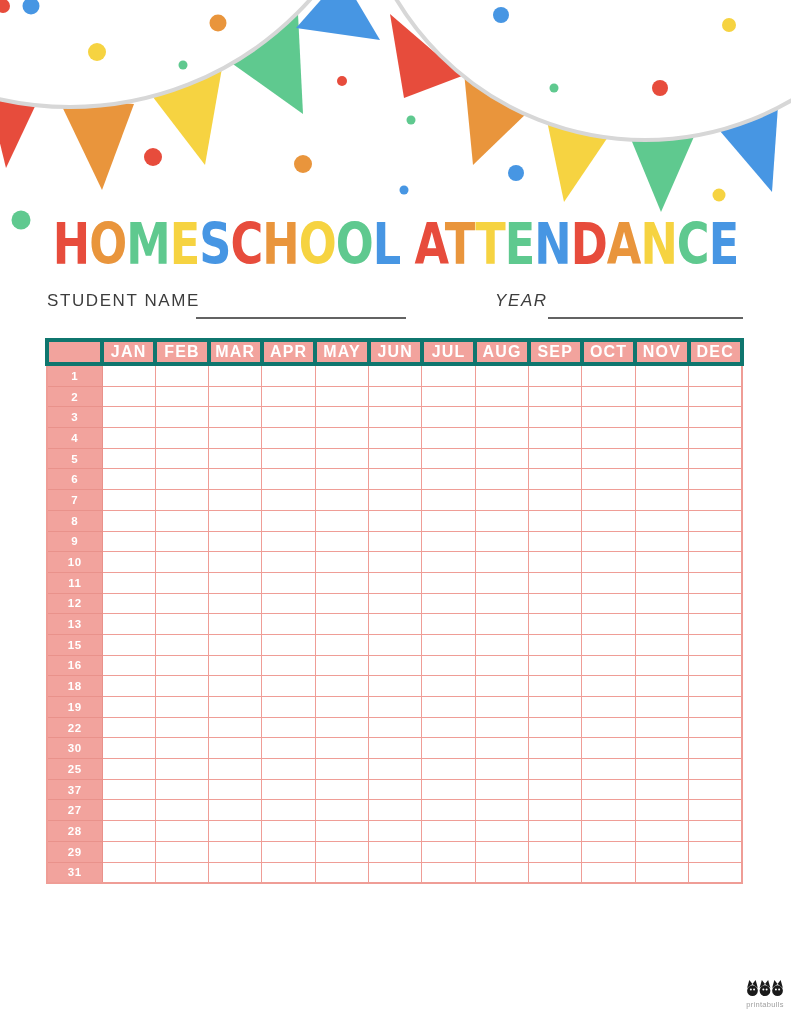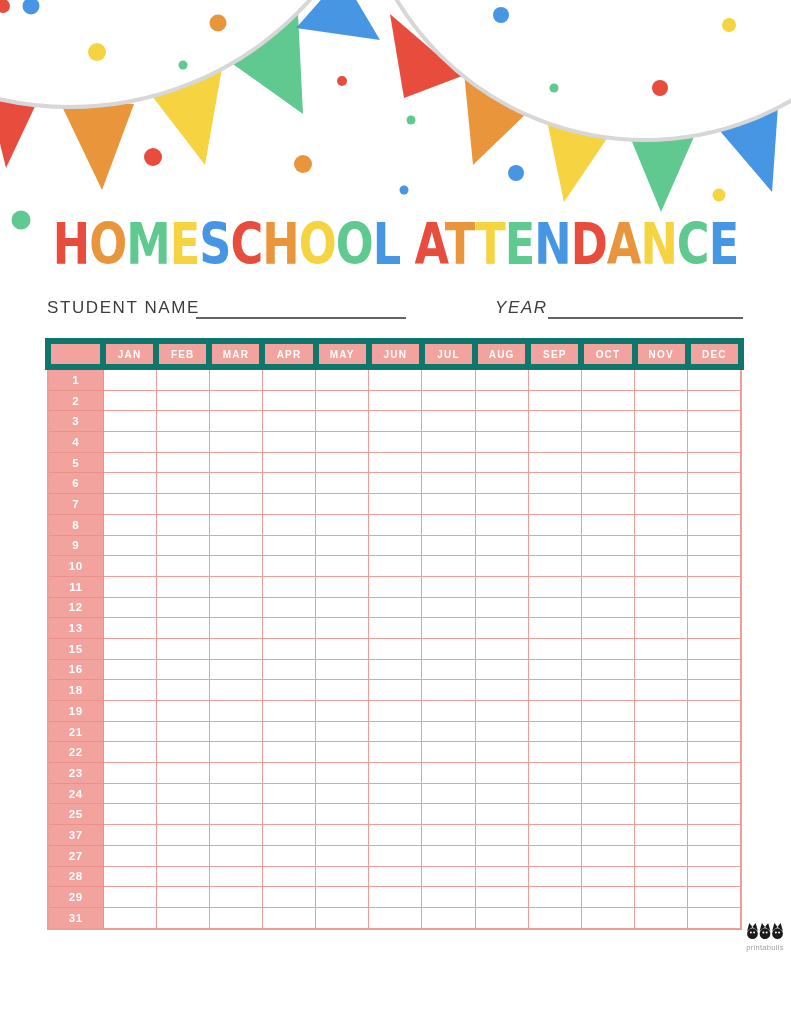--- a/index.html
+++ b/index.html
@@ -3,35 +3,35 @@
 <meta charset="utf-8">
 <style>
   html,body{margin:0;padding:0;background:#ffffff;}
   .page{position:relative;width:791px;height:1024px;background:#ffffff;overflow:hidden;
         font-family:"Liberation Sans",sans-serif;}
   .banner{position:absolute;top:0;left:0;pointer-events:none;z-index:1;}
   .title{position:absolute;top:216px;left:0;width:791px;text-align:center;z-index:2;
          font-family:"DejaVu Sans",sans-serif;font-weight:bold;font-size:47px;line-height:1;
          letter-spacing:-1px;white-space:nowrap;transform:scale(0.95,1.2);transform-origin:50% 0;}
   .title .sp{display:inline-block;width:15px;}
-  .field-label{position:absolute;top:298px;font-size:17px;letter-spacing:1.6px;color:#3d3d3d;z-index:2;text-align:center;}
+  .field-label{position:absolute;top:291px;font-size:17px;letter-spacing:1.6px;color:#3d3d3d;z-index:2;text-align:center;}
   .lbl-student{left:47px;}
   .lbl-year{left:495px;font-style:italic;}
   .fill-line{position:absolute;top:317px;height:0;border-bottom:2px solid #636363;z-index:2;}
   .line-student{left:196px;width:210px;}
   .line-year{left:548px;width:195px;}
   table.att{position:absolute;left:45px;top:338px;width:699px;z-index:2;
             border-collapse:collapse;table-layout:fixed;border:2px solid #ef9d96;}
   table.att th,table.att td{padding:0;margin:0;}
-  table.att thead th{height:20px;background:#f2a39d;color:#fff;font-size:10px;font-weight:bold;
-            letter-spacing:1.2px;border:6px solid #0f766e;text-align:center;vertical-align:middle;}
+  table.att thead th{height:20px;background:#f2a39d;color:#fff;font-size:16px;font-weight:bold;
+            letter-spacing:1.2px;border:4px solid #0f766e;text-align:center;vertical-align:middle;}
   table.att tbody th{background:#f2a39d;color:#fff;font-size:11.5px;font-weight:bold;
             letter-spacing:0.5px;border:1px solid #e9928b;text-align:center;vertical-align:middle;}
   table.att tbody td{background:#fff;height:19.7px;border:1px solid #ef9d96;}
-  .watermark{position:absolute;left:742px;top:923px;width:46px;text-align:center;z-index:2;}
+  .watermark{position:absolute;left:742px;top:980px;width:46px;text-align:center;z-index:2;}
   .watermark .brand{display:block;font-size:7.5px;color:#a0a0a0;letter-spacing:0.3px;margin-top:-1px;}
 </style>
 </head>
 <body>
 
 <div class="page">
 
   <svg class="banner" width="791" height="240" viewBox="0 0 791 240">
 
     <polygon points="-14,86 38,100 6,168" fill="#e74c3c"></polygon>
@@ -359,66 +359,36 @@
           <td></td>
           <td></td>
           <td></td>
           <td></td>
           <td></td>
           <td></td>
           <td></td>
           <td></td>
         </tr>
         <tr>
-          <th>21</th>
-          <td></td>
-          <td></td>
-          <td></td>
-          <td></td>
-          <td></td>
-          <td></td>
-          <td></td>
-          <td></td>
-          <td></td>
-          <td></td>
-          <td></td>
-          <td></td>
-        </tr>
-        <tr>
           <th>22</th>
           <td></td>
           <td></td>
           <td></td>
           <td></td>
           <td></td>
           <td></td>
           <td></td>
           <td></td>
           <td></td>
           <td></td>
           <td></td>
           <td></td>
         </tr>
         <tr>
-          <th>23</th>
-          <td></td>
-          <td></td>
-          <td></td>
-          <td></td>
-          <td></td>
-          <td></td>
-          <td></td>
-          <td></td>
-          <td></td>
-          <td></td>
-          <td></td>
-          <td></td>
-        </tr>
-        <tr>
-          <th>24</th>
+          <th>30</th>
           <td></td>
           <td></td>
           <td></td>
           <td></td>
           <td></td>
           <td></td>
           <td></td>
           <td></td>
           <td></td>
           <td></td>

